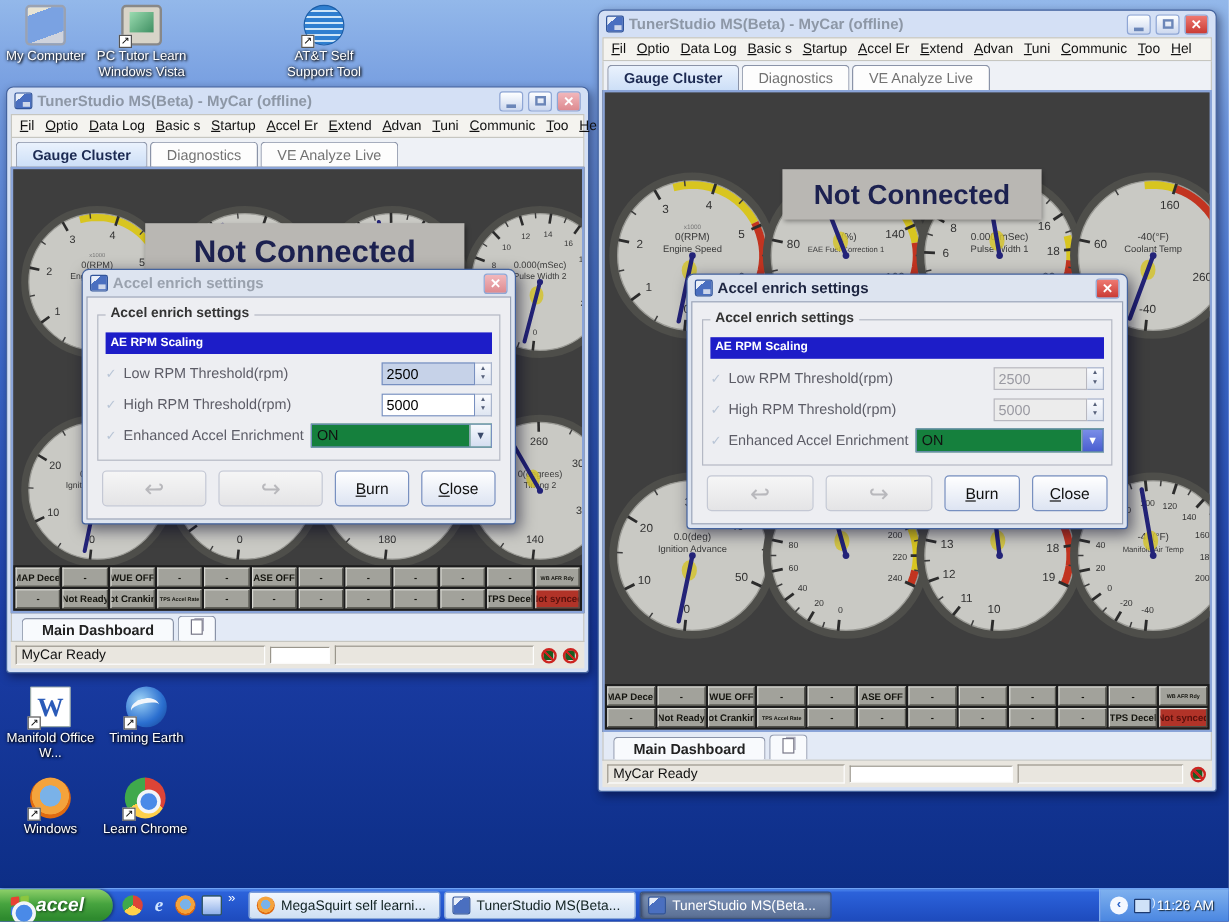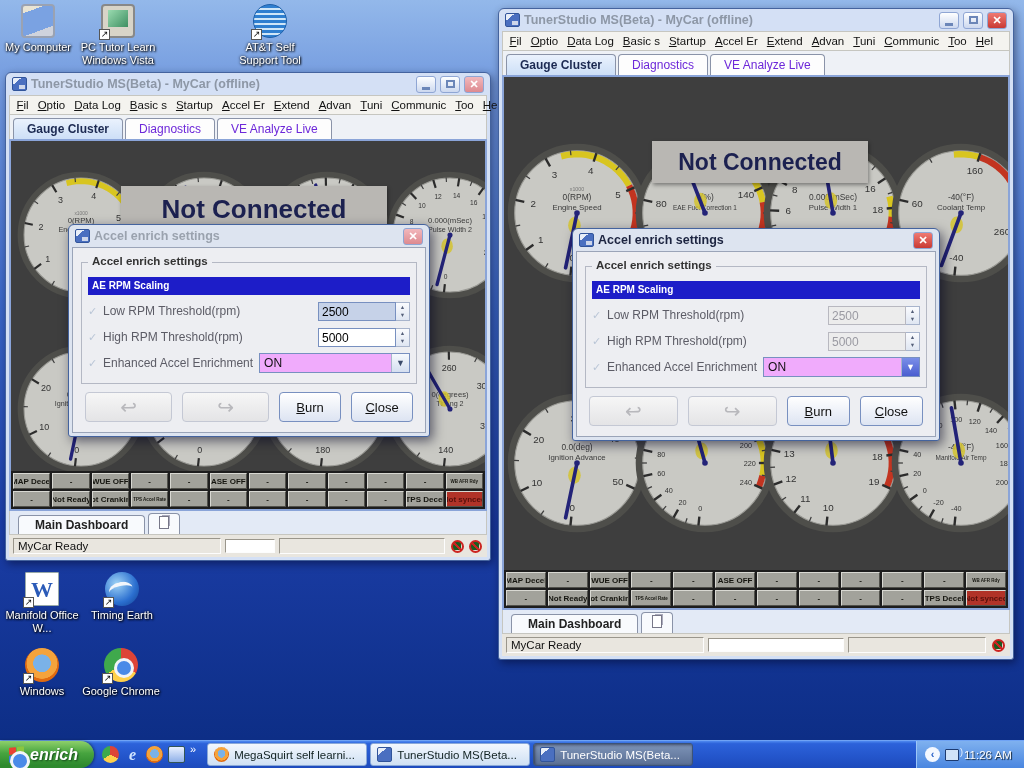--- a/index.html
+++ b/index.html
@@ -41,21 +41,21 @@
             background:linear-gradient(#feffff,#ccd8ef); cursor:pointer; }
   .g-min { width:8px; height:3px; background:#6b86b8; margin-top:8px; }
   .g-max { width:9px; height:8px; border:2px solid #6b86b8; }
   .tb-close { background:linear-gradient(#f2b8bc,#dd8a90); color:#fff; font-size:11px; font-weight:bold; }
   .tb-close.bright { background:linear-gradient(#ef7a72,#c93a34); }
   .menubar { height:20px; flex:0 0 20px; background:#f4f3ef; border:1px solid #c6c6c0; display:flex; align-items:center; padding:0 2px; }
   .menu-item { font-size:11.5px; color:#111; padding:0 4.5px; white-space:nowrap; cursor:pointer; }
   .tabrow { height:24px; flex:0 0 24px; background:#eef1f6; border-left:1px solid #c6c6c0; border-right:1px solid #c6c6c0;
             display:flex; align-items:flex-end; gap:2px; padding:2px 3px 0; }
   .tab { border:1px solid #8a93a8; border-bottom:none; border-radius:4px 4px 0 0; background:#fdfdfd;
-         font-size:12px; color:#6d28d9; padding:3px 13px 3px; cursor:pointer; white-space:nowrap; }
+         font-size:12px; color:#737373; padding:3px 13px 3px; cursor:pointer; white-space:nowrap; }
   .tab.selected { background:linear-gradient(#eaf2fd,#cddff7); font-weight:bold; color:#1c2a52; }
   .dash { flex:1; position:relative; background:#3e3e3e; border:2px solid #8aa4d8; overflow:hidden; }
   .banner { position:absolute; background:#b9b7b3; color:#1c2150; font-weight:bold; text-align:center;
             box-shadow:1px 2px 4px rgba(0,0,0,.4); z-index:3; display:flex; align-items:center; justify-content:center; }
   .gauge { position:absolute; }
   .gauge svg { width:100%; height:100%; display:block; }
   .ind-strip { position:absolute; left:0; right:0; bottom:0; background:#1d1d1d; padding:2px;
                display:grid; grid-template-columns:repeat(12,1fr); grid-auto-rows:16px; gap:2px; z-index:2; }
   .ind-cell { background:#a2a29b; border-top:1px solid #d8d8d2; border-left:1px solid #d8d8d2;
               border-bottom:1px solid #50504a; border-right:1px solid #50504a;
@@ -93,21 +93,21 @@
   .selrow { height:18px; background:#1d1dc8; color:#fff; font-size:10px; font-weight:bold; line-height:18px; padding:0 4px; margin-bottom:3px; }
   .drow { height:26px; display:flex; align-items:center; }
   .chk { width:15px; color:#b9c5d6; font-size:11px; flex:0 0 15px; }
   .dlbl { font-size:12px; color:#5c5c66; flex:1; }
   .spin { display:flex; height:19px; }
   .spin .val { width:78px; border:1px solid #7890c0; background:#fff; font-size:12px; padding:1px 3px; line-height:16px; }
   .spin .val.sel { background:#c6d2e8; }
   .spin.disabled .val { background:#ececec; border-color:#b8b8c0; color:#9a9aa2; }
   .spin .arrows { width:14px; border:1px solid #a8b4cc; border-left:none; display:flex; flex-direction:column; background:linear-gradient(#fafbfe,#dfe6f2); }
   .spin .arrows span { flex:1; font-size:5.5px; line-height:8px; text-align:center; color:#55607a; cursor:pointer; }
-  .combo { flex:1; margin-left:6px; display:flex; height:20px; border:1px solid #7890c0; background:#f0abfc; }
+  .combo { flex:1; margin-left:6px; display:flex; height:20px; border:1px solid #7890c0; background:#15803d; }
   .combo .cval { flex:1; font-size:12px; padding:1px 4px; line-height:17px; color:#111; }
   .combo .carr { width:18px; display:flex; align-items:center; justify-content:center; font-size:9px;
                  background:linear-gradient(#f6f9fd,#d4def0); color:#3a4a6a; border-left:1px solid #a8b4cc; cursor:pointer; }
   .combo .carr.blue { background:linear-gradient(#7a8ee8,#4a5ed0); color:#fff; }
   .note { font-size:11.5px; color:#222; margin-top:5px; }
   .btnrow { display:flex; justify-content:flex-end; align-items:center; gap:10px; padding:8px 4px 2px; }
   .jbtn { height:30px; border:1px solid #7890c0; border-radius:4px; background:linear-gradient(#ffffff,#dde4f2);
           font-size:13px; color:#111; cursor:pointer; display:flex; align-items:center; justify-content:center; font-family:inherit; }
   .jbtn.arrow { width:90px; background:linear-gradient(#f6f6f6,#e4e4e6); border-color:#c4c8d4; color:#b8b8bc; font-size:20px; }
   .jbtn.small { width:64px; }
@@ -186,21 +186,21 @@
         <div class="ic ic-firefox"></div>
         <span class="shortcut">↗</span>
       </div>
       <div class="lbl">Windows</div>
     </div>
     <div class="dicon" style="left: 74px; top: 648px; width: 94px;">
       <div class="img">
         <div class="ic ic-chrome"></div>
         <span class="shortcut">↗</span>
       </div>
-      <div class="lbl">Google Chrome</div>
+      <div class="lbl">Learn Chrome</div>
     </div>
   </div>
 
 <div class="win" id="win-left">
   <div class="titlebar">
     <span class="appicon"></span>
     <span class="title-text">TunerStudio MS(Beta) - MyCar (offline)</span>
     <span class="tb-btn">
         <span class="g-min"></span>
       </span>
@@ -1022,21 +1022,21 @@
 </div>
 
 <div id="taskbar">
   <div id="start-btn">
     <span class="flag">
         <i></i>
         <i></i>
         <i></i>
         <i></i>
       </span>
-    <span class="slbl">enrich</span>
+    <span class="slbl">accel</span>
   </div>
   <div id="qlaunch">
       <span class="qicon ic-chrome" style="width: 17px; height: 17px;"></span>
       <span class="qicon q-ie" style="width: 17px; height: 17px;">e</span>
       <span class="qicon ic-firefox" style="width: 17px; height: 17px;"></span>
       <span class="qicon q-doc" style="width: 17px; height: 17px;"></span>
       <span class="q-more">»</span>
     </div>
   <div id="tasks">
       <div class="task">

